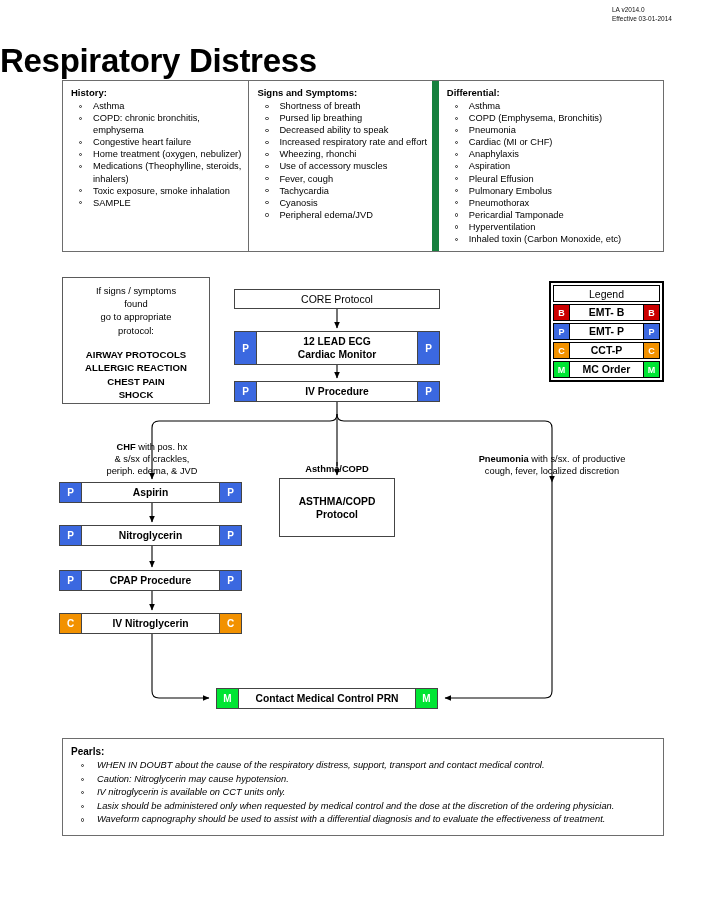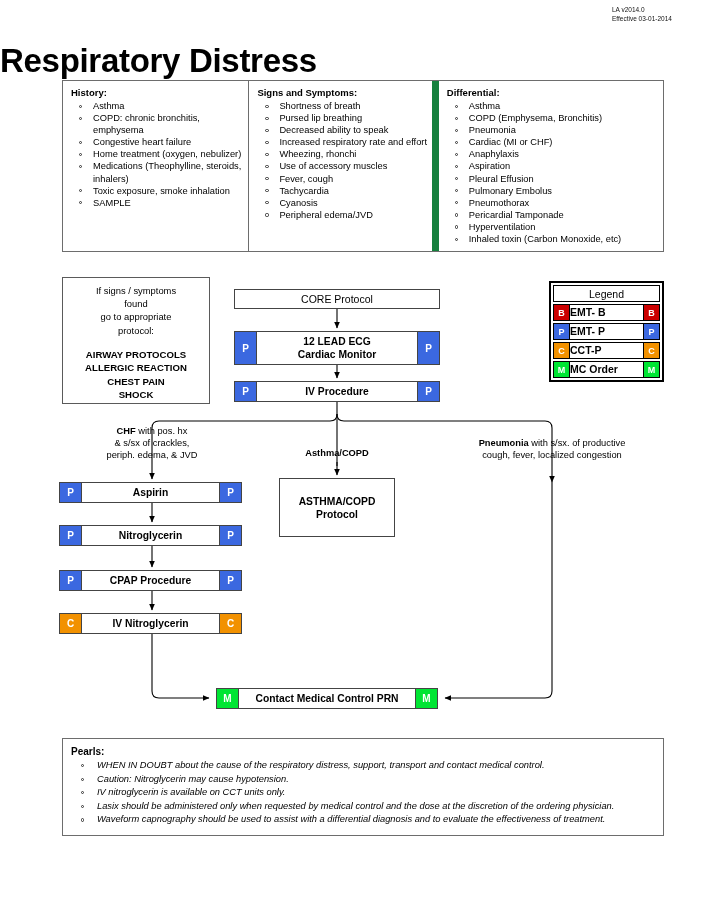--- a/index.html
+++ b/index.html
@@ -142,20 +142,21 @@
     display: flex;
     align-items: center;
     justify-content: center;
   }
   .legend-row .lg-label {
     flex: 1;
     box-sizing: border-box;
     border: 1px solid #000;
     border-left: none;
     border-right: none;
+    text-align: center;
     font-size: 10.5px;
     font-weight: bold;
     line-height: 15px;
     background: #fff;
   }
 
   
   .flow-box {
     position: absolute;
     box-sizing: border-box;
@@ -220,20 +221,21 @@
     text-align: center;
   }
 
   
   .branch-label {
     position: absolute;
     font-size: 9.3px;
     line-height: 12.2px;
     text-align: center;
     font-weight: bold;
+    margin-top: 16px;
   }
   #label-chf       { left: 62px;  top: 425px; width: 180px; }
   #label-asthma    { left: 281px; top: 447px; width: 112px; }
   #label-pneumonia { left: 440px; top: 437px; width: 224px; }
   .branch-label .bl-normal { font-weight: normal; }
 
   
   #connectors {
     position: absolute;
     left: 0;
@@ -457,21 +459,21 @@
 <div class="branch-label" id="label-chf">
   <div><span>CHF</span><span class="bl-normal"> with pos. hx</span></div>
   <div class="bl-normal">&amp; s/sx of crackles,</div>
   <div class="bl-normal">periph. edema, &amp; JVD</div>
 </div>
 
 <div class="branch-label" id="label-asthma">Asthma/COPD</div>
 
 <div class="branch-label" id="label-pneumonia">
   <div><span>Pneumonia</span><span class="bl-normal"> with s/sx. of productive</span></div>
-  <div class="bl-normal">cough, fever, localized congestion</div>
+  <div class="bl-normal">cough, fever, localized discretion</div>
 </div>
 
 <div id="pearls">
   <div class="panel-title">Pearls:</div>
   <ul class="bullet-list">
       <li>WHEN IN DOUBT about the cause of the respiratory distress, support, transport and contact medical control.</li>
       <li>Caution: Nitroglycerin may cause hypotension.</li>
       <li>IV nitroglycerin is available on CCT units only.</li>
       <li>Lasix should be administered only when requested by medical control and the dose at the discretion of the ordering physician.</li>
       <li>Waveform capnography should be used to assist with a differential diagnosis and to evaluate the effectiveness of treatment.</li>

